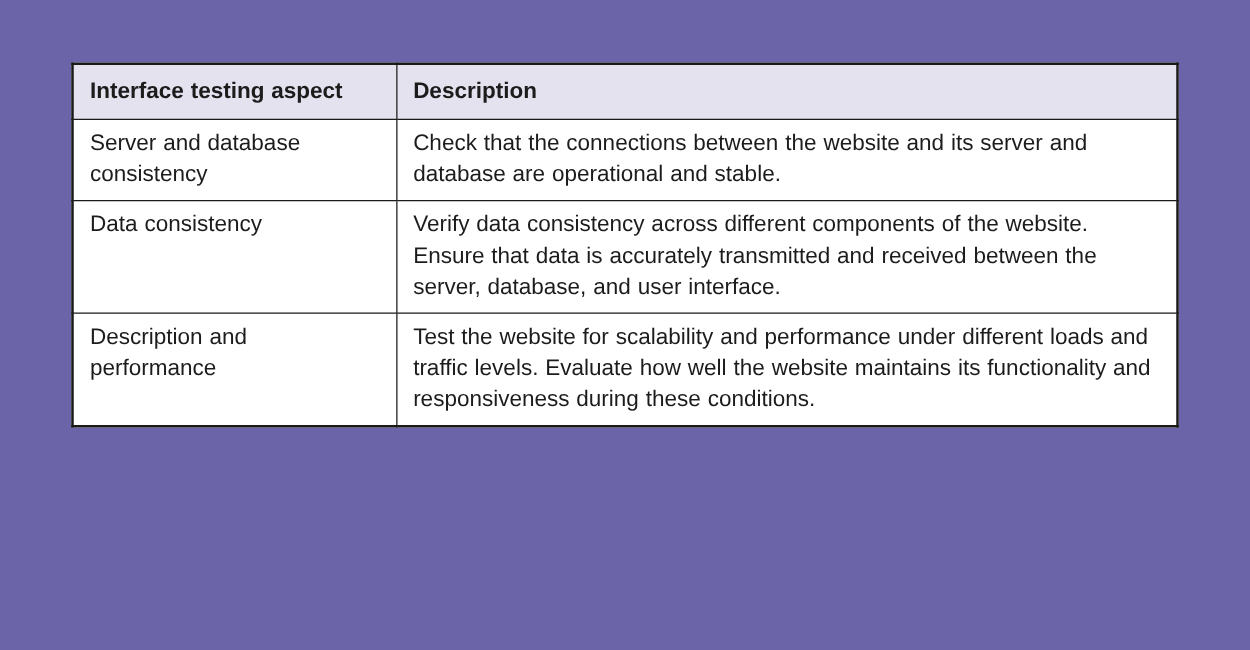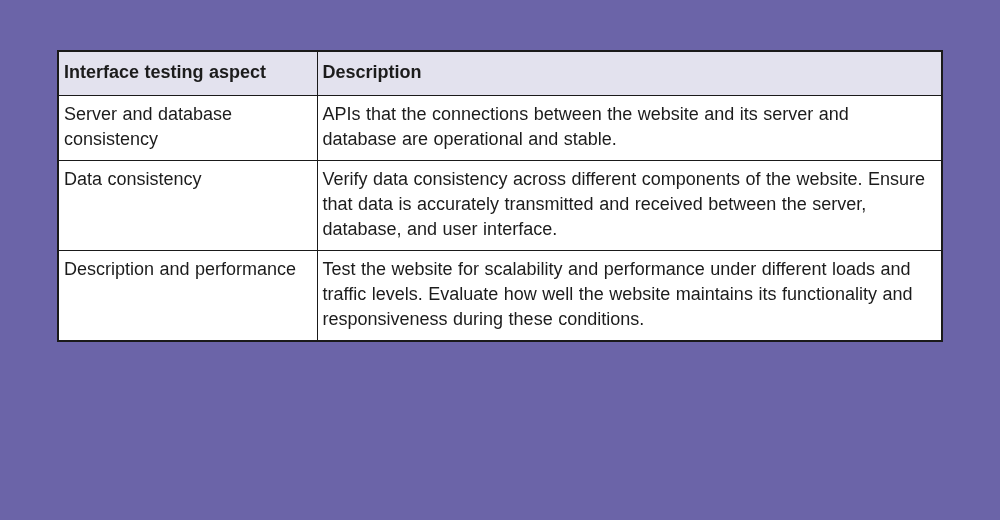--- a/index.html
+++ b/index.html
@@ -32,21 +32,21 @@
     table-layout: fixed;
     background: var(--cell-background);
     border: 2px solid var(--border);
   }
   table.aspects col.col-aspect { width: 259px; }
   table.aspects th,
   table.aspects td {
     border: 1.5px solid var(--border);
     vertical-align: top;
     text-align: left;
-    padding: 6px 16px 8px 5px;
+    padding: 6px 16px 8px 13px;
     font-size: 18px;
     line-height: 25px;
     word-spacing: 0.5px;
   }
   table.aspects thead th {
     background: var(--header-background);
     font-weight: bold;
     padding-top: 8px;
     padding-bottom: 10px;
   }
@@ -66,21 +66,21 @@
     </colgroup>
     <thead>
       <tr>
         <th>Interface testing aspect</th>
         <th>Description</th>
       </tr>
     </thead>
     <tbody>
       <tr>
         <td>Server and database consistency</td>
-        <td>APIs that the connections between the website and its server and database are operational and stable.</td>
+        <td>Check that the connections between the website and its server and database are operational and stable.</td>
       </tr>
       <tr>
         <td>Data consistency</td>
         <td>Verify data consistency across different components of the website. Ensure that data is accurately transmitted and received between the server, database, and user interface.</td>
       </tr>
       <tr>
         <td>Description and performance</td>
         <td>Test the website for scalability and performance under different loads and traffic levels. Evaluate how well the website maintains its functionality and responsiveness during these conditions.</td>
       </tr>
     </tbody>

